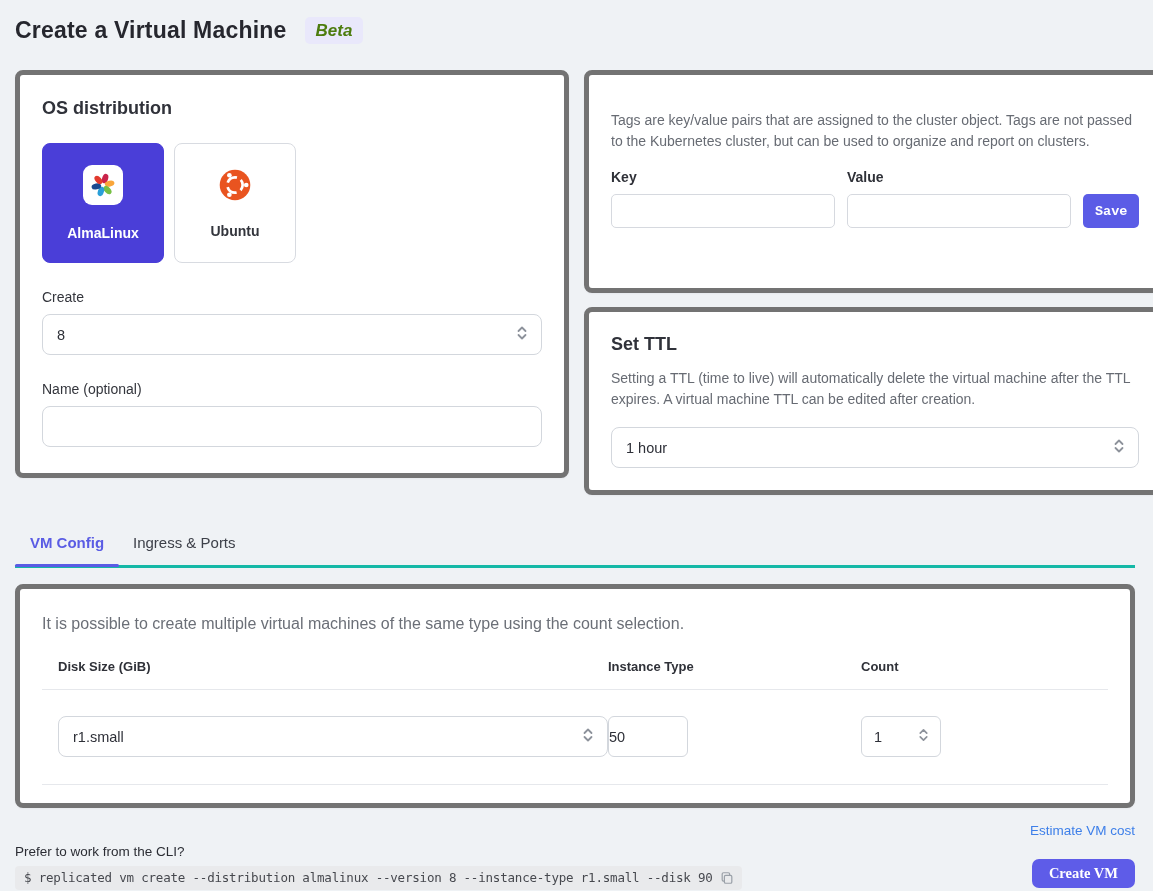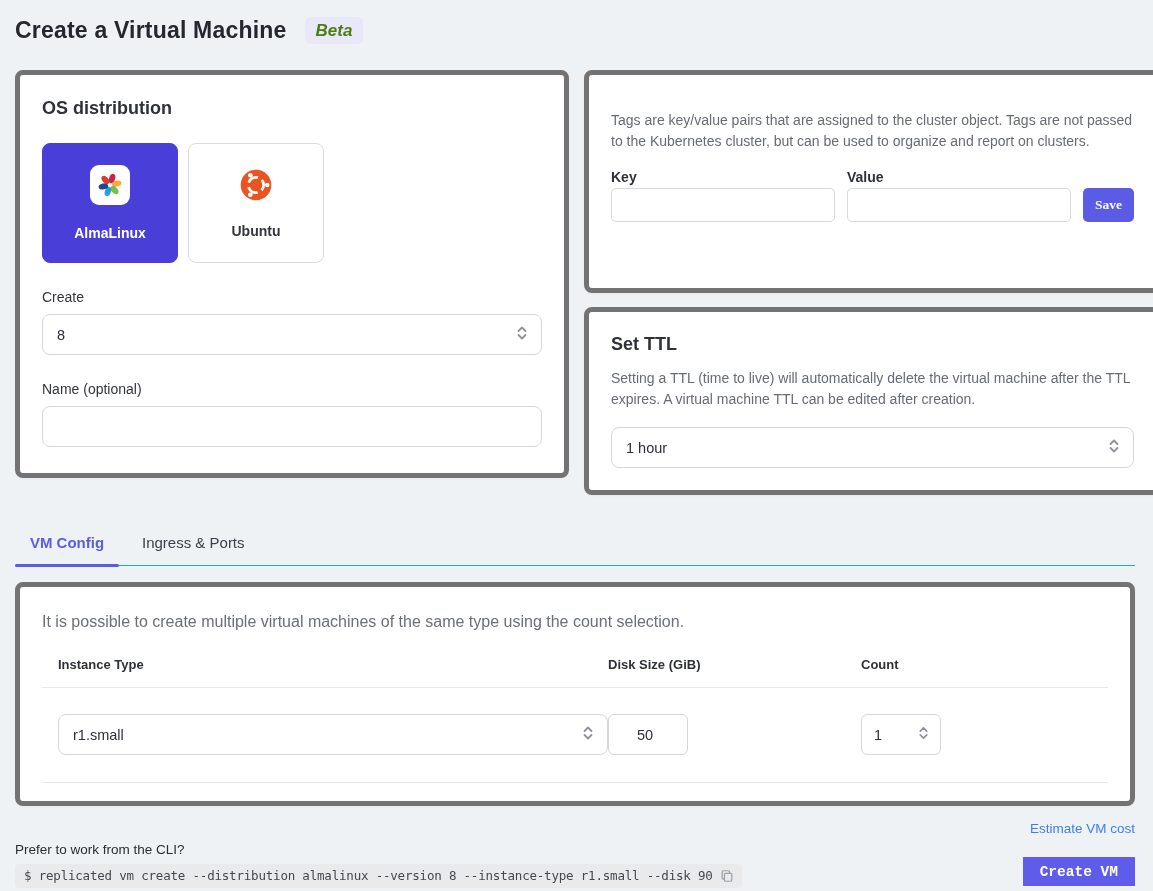--- a/index.html
+++ b/index.html
@@ -27,21 +27,21 @@
   }
   .card h2 { font-size: 18px; font-weight: 700; color: #30323a; }
 
   .top-grid { display: grid; grid-template-columns: 554px 1fr; gap: 15px; }
   .right-col { display: flex; flex-direction: column; gap: 14px; }
 
   
   .os-card { height: 408px; padding: 23px 22px; }
   .tile-row { display: flex; gap: 10px; margin-top: 24px; }
   .os-tile {
-    width: 136px; height: 120px; border-radius: 8px; border: 1px solid #d8dbe1;
+    width: 122px; height: 120px; border-radius: 8px; border: 1px solid #d8dbe1;
     background: #fff; display: flex; flex-direction: column; align-items: center;
     justify-content: center; gap: 20px; cursor: pointer;
   }
   .os-tile .tile-label { font-size: 14px; font-weight: 700; color: #33353c; }
   .os-tile.selected { background: #4a3ed8; border-color: #4a3ed8; }
   .os-tile.selected .tile-label { color: #fff; }
   .logo-chip {
     width: 40px; height: 40px; border-radius: 9px; background: #fff;
     display: flex; align-items: center; justify-content: center;
   }
@@ -56,36 +56,36 @@
     background: #fff; padding: 0 14px; font-size: 14.5px; color: #2e3038;
     font-family: inherit; outline: none;
   }
   .updown-icon { color: #8d929b; flex: 0 0 auto; }
 
   
   .tags-card { min-height: 223px; padding: 22px 22px; }
   .card-desc { font-size: 14px; line-height: 1.48; color: #676b73; margin-top: 13px; }
   .kv-row { display: flex; gap: 12px; margin-top: 18px; align-items: flex-end; }
   .kv-field { width: 224px; }
-  .kv-field .kv-label { font-size: 14px; font-weight: 600; color: #2f3138; display: block; margin-bottom: 3px; }
+  .kv-field .kv-label { font-size: 14px; font-weight: 600; color: #2f3138; display: block; margin-bottom: 9px; }
   .kv-input {
     height: 34px; width: 100%; border: 1px solid #d6d9df; border-radius: 5px;
     padding: 0 10px; font-size: 14px; font-family: inherit; outline: none; color: #2e3038;
   }
   .save-btn {
     height: 34px; padding: 0 12px; background: #5b5ce6; color: #fff; border: none;
-    border-radius: 5px; font-size: 13.5px; font-weight: 600; font-family: Liberation Serif, serif; cursor: pointer;
+    border-radius: 5px; font-size: 13.5px; font-weight: 600; font-family: Liberation Mono, monospace; cursor: pointer;
   }
 
   
   .ttl-card { min-height: 171px; padding: 22px 22px; }
   .ttl-card .selectbox { margin-top: 18px; gap: 41px; }
 
   
-  .tabs { display: flex; margin-top: 27px; border-bottom: 1px solid #14b8a6; gap: 9px; }
+  .tabs { display: flex; margin-top: 27px; border-bottom: 3px solid #14b8a6; }
   .tab {
     font-size: 15px; padding: 12px 14px 14px 14px; min-width: 104px; text-align: center;
     color: #3d4049; cursor: pointer; position: relative; font-weight: 400;
   }
   .tab.active { color: #5a5ce4; font-weight: 700; }
   .tab.active::after {
     content: ""; position: absolute; left: 0; right: 0; bottom: -2px; height: 3px;
     background: #5a5ce4; border-radius: 2px;
   }
 
@@ -95,21 +95,21 @@
   .vm-table { margin-top: 26px; }
   .vm-table .thead, .vm-table .trow {
     display: grid; grid-template-columns: 550px 253px 1fr; padding: 0 0 0 16px;
   }
   .vm-table .th { font-size: 13px; font-weight: 700; color: #2f3138; padding-bottom: 15px; }
   .vm-table .divider { border-bottom: 1px solid #e6e8ec; }
   .vm-table .trow { padding-top: 26px; padding-bottom: 27px; align-items: center; }
   .row-select { width: 550px; }
   .disk-input {
     width: 80px; height: 41px; border: 1px solid #d3d7dd; border-radius: 6px;
-    padding: 0 28px; font-size: 14.5px; font-family: inherit; outline: none; color: #2e3038;
+    padding: 0 0; font-size: 14.5px; font-family: inherit; outline: none; color: #2e3038;
   }
   .stepper {
     width: 80px; height: 41px; border: 1px solid #d3d7dd; border-radius: 6px; background: #fff;
     display: flex; align-items: center; justify-content: space-between; padding: 0 10px 0 0;
   }
   .stepper input {
     width: 40px; border: none; outline: none; font-size: 14.5px; font-family: inherit;
     padding: 0 0 0 12px; color: #2e3038; background: transparent;
   }
 
@@ -119,23 +119,23 @@
   .footer-row { display: flex; justify-content: space-between; align-items: flex-end; margin-top: 6px; }
   .cli-block .cli-prompt { font-size: 13.5px; color: #2b2d34; margin-bottom: 7px; }
   .cli-code {
     display: inline-flex; align-items: center; gap: 7px;
     background: #e9eaec; border-radius: 4px; padding: 4px 8px 5px 9px;
     font-family: "DejaVu Sans Mono", "Liberation Mono", monospace;
     font-size: 12.5px; color: #46484e; letter-spacing: -0.2px;
   }
   .copy-icon { color: #9aa0a8; cursor: pointer; display: inline-flex; }
   .create-btn {
-    background: #5e5ce8; color: #fff; border: none; border-radius: 0;
+    background: #5e5ce8; color: #fff; border: none; border-radius: 7px;
     height: 29px; padding: 0 17px; font-size: 14.5px; font-weight: 700;
-    font-family: Liberation Mono, monospace; cursor: pointer; margin-bottom: 2px;
+    font-family: Liberation Serif, serif; cursor: pointer; margin-bottom: 2px;
   }
 </style>
 </head>
 <body>
 
 <div class="page-header">
   <div class="page-title">Create a Virtual Machine</div>
   <div class="beta-badge">Beta</div>
 </div>
 
@@ -227,22 +227,22 @@
 <div class="tabs">
   <div class="tab active">VM Config</div>
   <div class="tab">Ingress &amp; Ports</div>
 </div>
 
 <div class="card vmconfig-card">
   <p class="vm-intro">It is possible to create multiple virtual machines of the same type using the count selection.</p>
 
   <div class="vm-table">
     <div class="thead">
+      <div class="th">Disk Size (GiB)</div>
       <div class="th">Instance Type</div>
-      <div class="th">Disk Size (GiB)</div>
       <div class="th">Count</div>
     </div>
     <div class="divider"></div>
 
     <div class="trow">
       <div>
         <div class="selectbox row-select">
           <span>r1.small</span>
           <span class="updown-icon">
             <svg width="14" height="18" viewBox="0 0 14 18" fill="none" stroke="currentColor" stroke-width="1.8" stroke-linecap="round" stroke-linejoin="round">

